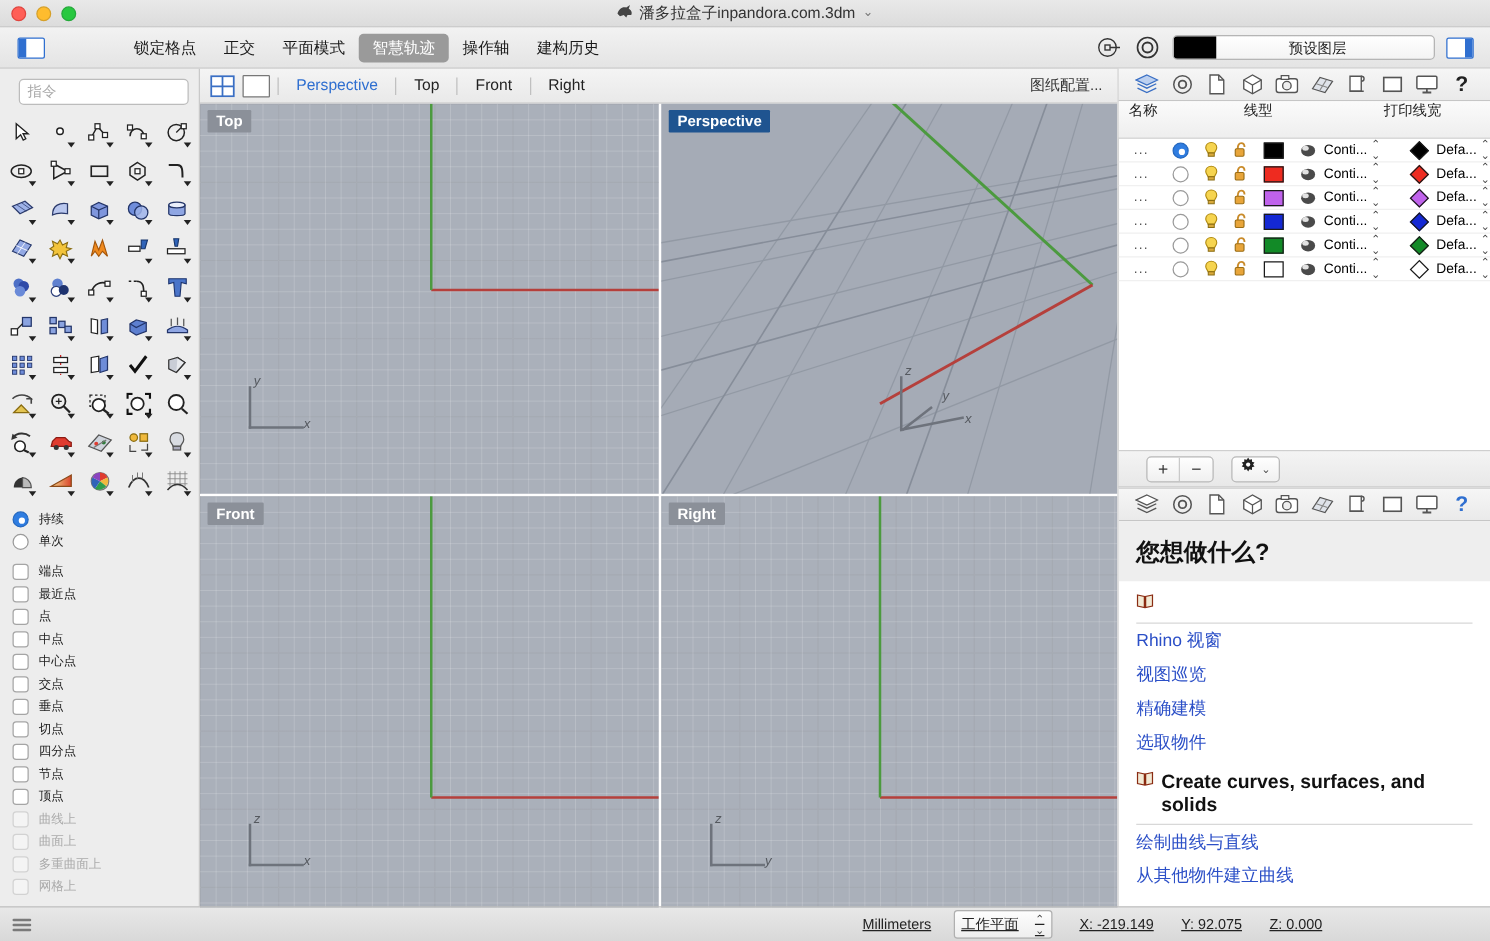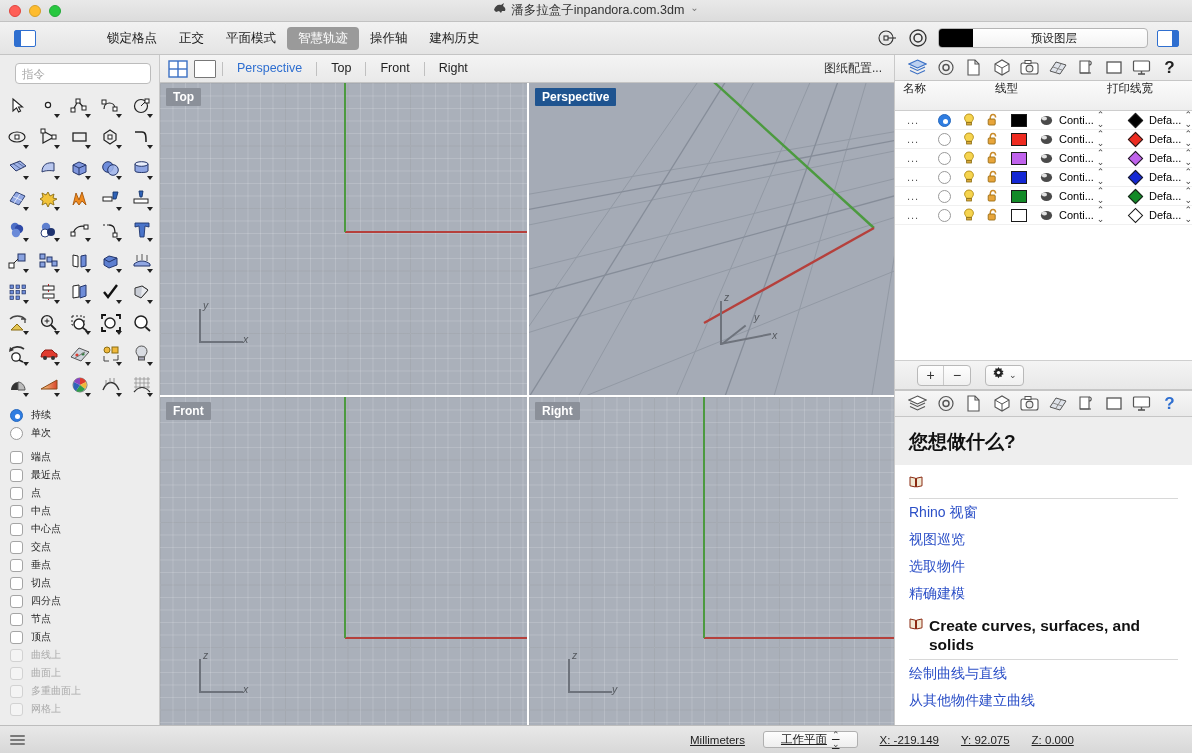--- a/index.html
+++ b/index.html
@@ -19,21 +19,21 @@
     display: flex; align-items: center;
   }
   .traffic { display: flex; gap: 8px; margin-left: 9px; }
   .tl { width: 12px; height: 12px; border-radius: 50%; }
   .tl.r { background: #ff5f57; border: 0.5px solid #e0443e; }
   .tl.y { background: #febc2e; border: 0.5px solid #d6a029; }
   .tl.g { background: #28c840; border: 0.5px solid #24a93a; }
   .title-center {
     position: absolute; left: 0; right: 0; text-align: center;
     font-size: 12.5px; color: #333; display: flex;
-    align-items: flex-start; justify-content: center; gap: 4px;
+    align-items: center; justify-content: center; gap: 4px;
   }
   .title-rhino { font-size: 11px; }
   .title-chev { font-size: 10px; color: #777; margin-left: 2px; }
 
   
   .toolbar {
     position: absolute; left: 0; top: 22px; width: 1192px; height: 33px;
     background: linear-gradient(#f2f2f2, #e4e4e4);
     border-bottom: 1px solid #c4c4c4;
     display: flex; align-items: center;
@@ -236,22 +236,22 @@
   .statusbar {
     position: absolute; left: 0; bottom: 0; width: 1192px; height: 28px;
     background: linear-gradient(#e8e8e8,#d8d8d8); border-top: 1px solid #bdbdbd;
     display: flex; align-items: center; font-size: 11.5px; color: #222; text-decoration: underline;
   }
   .hamb { margin-left: 10px; display: flex; flex-direction: column; gap: 2px; }
   .hamb span { width: 15px; height: 2px; background: #7a7a7a; border-radius: 1px; }
   .sb-units { margin-left: 665px; }
   .sb-drop {
     margin-left: 18px; border: 1px solid #b0b0b0; border-radius: 3px;
-    background: linear-gradient(#fdfdfd,#eeeeee); padding: 1px 17px;
-    display: flex; align-items: center; gap: 5px; height: 17px;
+    background: linear-gradient(#fdfdfd,#eeeeee); padding: 1px 5px;
+    display: flex; align-items: center; gap: 13px; height: 23px;
   }
   .sb-coord { margin-left: 22px; }
 </style>
 </head>
 <body>
 
 <div id="app">
 
   <div class="titlebar">
     <div class="traffic">
@@ -1264,22 +1264,22 @@
           <span>
             <svg width="14" height="14" viewBox="0 0 14 14">
                 <path d="M1 2 L6.5 3.2 L6.5 12 L1 10.8Z" fill="#f2ead5" stroke="#8a2b12" stroke-width="1"></path>
                 <path d="M13 2 L7.5 3.2 L7.5 12 L13 10.8Z" fill="#f2ead5" stroke="#8a2b12" stroke-width="1"></path>
                 <line x1="7" y1="3" x2="7" y2="12" stroke="#8a2b12" stroke-width="1.2"></line>
               </svg>
           </span>
         </div>
         <div class="help-link">Rhino 视窗</div>
         <div class="help-link">视图巡览</div>
+        <div class="help-link">精确建模</div>
         <div class="help-link">选取物件</div>
-        <div class="help-link">精确建模</div>
 
         <div class="help-h">
           <span>
             <svg width="14" height="14" viewBox="0 0 14 14">
                 <path d="M1 2 L6.5 3.2 L6.5 12 L1 10.8Z" fill="#f2ead5" stroke="#8a2b12" stroke-width="1"></path>
                 <path d="M13 2 L7.5 3.2 L7.5 12 L13 10.8Z" fill="#f2ead5" stroke="#8a2b12" stroke-width="1"></path>
                 <line x1="7" y1="3" x2="7" y2="12" stroke="#8a2b12" stroke-width="1.2"></line>
               </svg>
           </span>
           <span>Create curves, surfaces, and solids</span>

